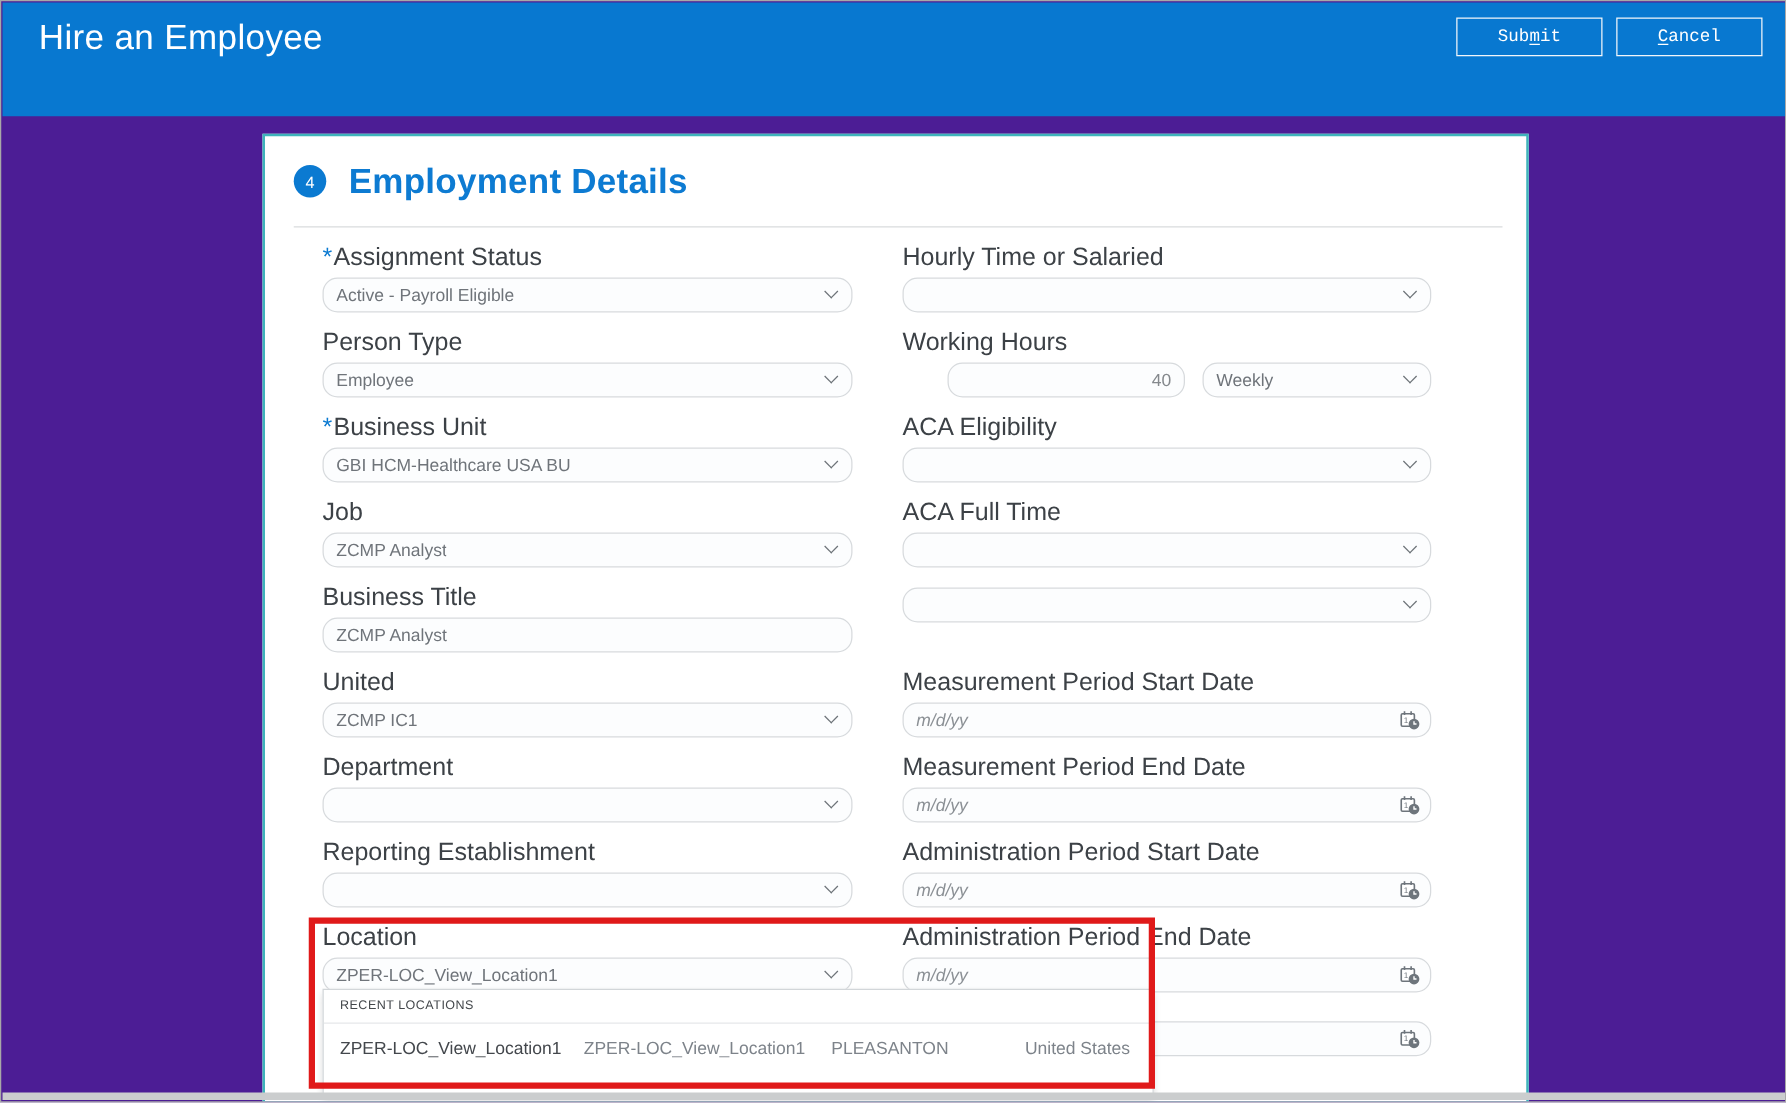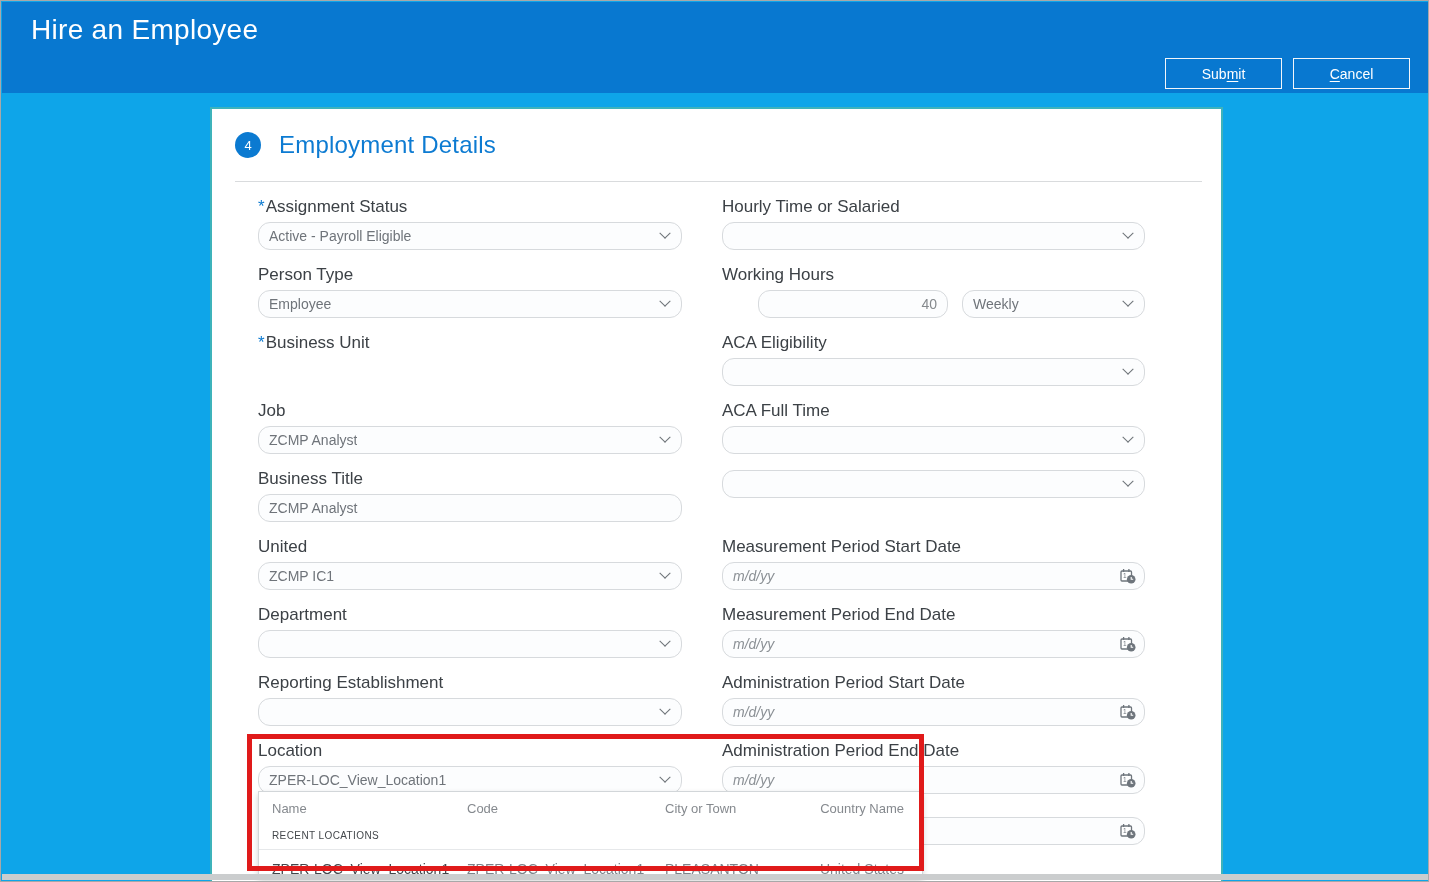--- a/index.html
+++ b/index.html
@@ -1,53 +1,53 @@
 <!DOCTYPE html>
 <html><head>
 <meta charset="utf-8">
 <style>
   * { margin:0; padding:0; box-sizing:border-box; }
   html,body { background:#e8e8e8; }
   body { font-family:"Liberation Sans", sans-serif; }
   .page {
-    position:relative; width:1429px; height:882px; background:#0ea5e9;
+    position:relative; width:1429px; height:882px; background:#4c1d95;
     border:1px solid #a8a8a8; overflow:hidden;
   }
   
   .topbar { position:absolute; left:1px; top:1px; width:1427px; height:91px; background:#0878d0; }
   .topbar .apptitle {
     position:absolute; left:29px; top:12px; color:#ffffff; font-size:28px; font-weight:300; letter-spacing:.3px;
   }
   .hbtn {
     position:absolute; top:12px; width:117px; height:31px; background:transparent;
-    border:1px solid #f2f6fa; color:#ffffff; font-size:14px; font-family:Liberation Sans, sans-serif;
-    display:flex; align-items:center; justify-content:center; cursor:pointer;margin-top:44px;
+    border:1px solid #f2f6fa; color:#ffffff; font-size:14px; font-family:Liberation Mono, monospace;
+    display:flex; align-items:center; justify-content:center; cursor:pointer;
   }
   .hbtn .accel { text-decoration:underline; text-underline-offset:2px; }
   .btn-submit { left:1163px; }
   .btn-cancel { left:1291px; }
   
   .panel {
     position:absolute; left:209px; top:106px; width:1013px; height:776px;
     background:#ffffff; border:2px solid #3eb3bb;
   }
   .section-head { position:absolute; left:23px; top:20px; height:32px; display:flex; align-items:center; }
   .step-circle {
     width:26px; height:26px; border-radius:50%; background:#0b7ad1; color:#fff;
     font-size:13px; display:flex; align-items:center; justify-content:center; flex:0 0 auto;
   }
-  .section-title { margin-left:18px; color:#0d7bd2; font-size:24px; font-weight:400; letter-spacing:.2px; }
+  .section-title { margin-left:18px; color:#0d7bd2; font-size:28px; font-weight:700; letter-spacing:.2px; }
   .section-divider { position:absolute; left:23px; right:19px; top:72px; height:1px; background:#d9dbdd; }
   
   .form {
     position:absolute; left:46px; top:89px; width:887px;
     display:grid; grid-template-columns:424px 423px; column-gap:40px;
   }
   .field { height:68px; }
-  .field .lbl { font-size:17px; color:#3c4146; margin-bottom:7px; line-height:17px; white-space:nowrap; }
+  .field .lbl { font-size:20px; color:#3c4146; margin-bottom:7px; line-height:17px; white-space:nowrap; }
   .field .lbl .req { color:#0b7ad1; margin-right:1px; }
   .control {
     height:28px; width:100%; background:#fcfdfe; border:1px solid #d7dadd; border-radius:12px;
     font-size:14px; color:#6f747a; font-family:"Liberation Sans",sans-serif;
   }
   .select { display:flex; align-items:center; justify-content:space-between; padding:0 12px 0 10px; cursor:pointer; }
   .select .value { overflow:hidden; white-space:nowrap; }
   .chev {
     width:8px; height:8px; border-right:1.6px solid #6d7378; border-bottom:1.6px solid #6d7378;
     transform:rotate(45deg) translate(-2px,-2px); flex:0 0 auto;
@@ -137,20 +137,24 @@
           <input class="control num" value="40" style="">
           <div class="control select freq">
             <span class="value">Weekly</span>
               <span class="chev"></span>
           </div>
         </div>
       </div>
 
       <div class="field">
         <div class="lbl"><span class="req">*</span><span>Business Unit</span></div>
+        <div class="control select">
+          <span class="value">GBI HCM-Healthcare USA BU</span>
+            <span class="chev"></span>
+        </div>
       </div>
       <div class="field">
         <div class="lbl">ACA Eligibility</div>
         <div class="control select">
           <span class="value"></span>
             <span class="chev"></span>
         </div>
       </div>
 
       <div class="field">
@@ -290,26 +294,20 @@
                 <path d="M12.2 9.9 v2.3 h2" stroke="#ffffff" stroke-width="1.1" fill="none"></path>
               </svg>
           </span>
         </div>
       </div>
 
     </div>
   </div>
 
   <div class="loc-drop">
-    <div class="loc-grid loc-head">
-      <span class="col">Name</span>
-      <span class="col">Code</span>
-      <span class="col">City or Town</span>
-      <span class="col">Country Name</span>
-    </div>
     <div class="loc-group">
       <span>RECENT LOCATIONS</span>
     </div>
     <div class="loc-grid loc-row">
       <span class="cell name">ZPER-LOC_View_Location1</span>
       <span class="cell">ZPER-LOC_View_Location1</span>
       <span class="cell">PLEASANTON</span>
       <span class="cell">United States</span>
     </div>
   </div>

